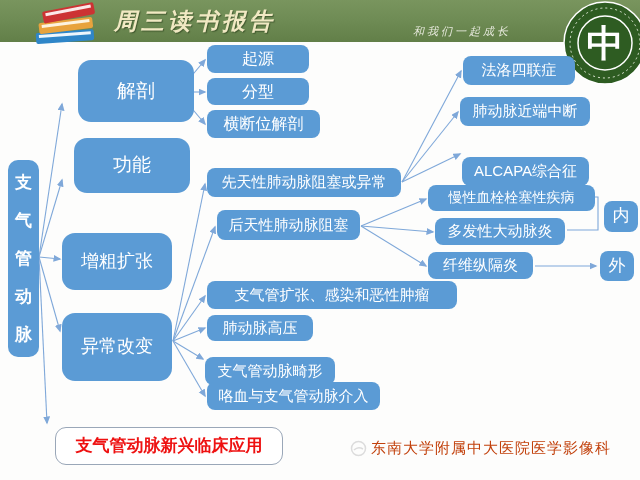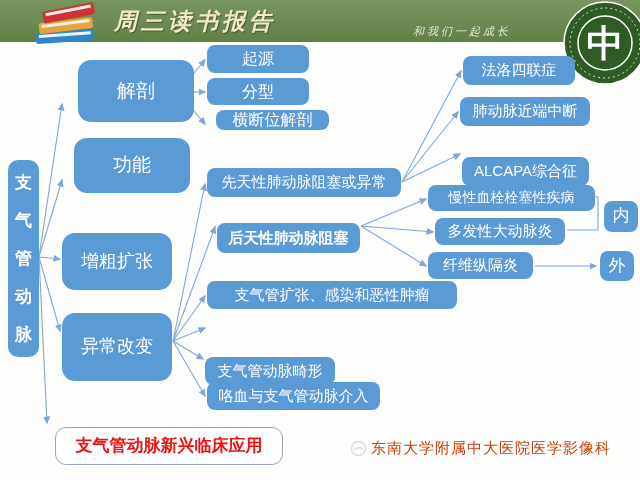--- a/index.html
+++ b/index.html
@@ -26,23 +26,23 @@
   .lv1{border-radius:13px;font-size:19px;}
   #nd-root{left:8px;top:160px;width:31px;height:197px;border-radius:10px;
         font-size:17px;font-weight:bold;}
   #nd-root .vtxt{width:18px;word-break:break-all;line-height:38px;text-align:center;}
   #nd-anatomy{left:62px;top:60px;width:116px;height:62px;margin-left:16px;}
   #nd-function{left:62px;top:138px;width:116px;height:55px;margin-left:12px;}
   #nd-dilation{left:62px;top:233px;width:110px;height:57px;font-size:18px;}
   #nd-abnormal{left:62px;top:313px;width:110px;height:68px;font-size:18px;}
   #nd-origin{left:207px;top:45px;width:102px;height:28px;font-size:16px;}
   #nd-classification{left:207px;top:78px;width:102px;height:27px;font-size:16px;}
-  #nd-axial{left:216px;top:110px;width:113px;height:20px;font-size:16px;}
+  #nd-axial{left:207px;top:110px;width:113px;height:28px;font-size:16px;}
   #nd-congenital{left:207px;top:168px;width:194px;height:29px;font-size:15px;}
-  #nd-acquired{left:217px;top:223px;width:143px;height:30px;font-size:15px;font-weight:bold;}
+  #nd-acquired{left:217px;top:210px;width:143px;height:30px;font-size:15px;}
   #nd-bronchiectasis{left:207px;top:281px;width:250px;height:28px;font-size:15px;}
   #nd-pah{left:207px;top:315px;width:106px;height:26px;font-size:15px;}
   #nd-malformation{left:205px;top:345px;width:130px;height:28px;font-size:15px;margin-top:12px;}
   #nd-hemoptysis{left:207px;top:382px;width:173px;height:28px;font-size:15px;}
   #nd-fallot{left:463px;top:56px;width:112px;height:29px;font-size:15px;}
   #nd-interruption{left:460px;top:97px;width:130px;height:29px;font-size:15px;}
   #nd-alcapa{left:462px;top:139px;width:127px;height:29px;font-size:15px;margin-top:18px;}
   #nd-cteph{left:428px;top:185px;width:167px;height:26px;font-size:14px;}
   #nd-takayasu{left:435px;top:218px;width:130px;height:27px;font-size:15px;}
   #nd-fibrosing{left:428px;top:252px;width:105px;height:27px;font-size:15px;}
@@ -151,20 +151,21 @@
   <div class="node" id="nd-interruption">肺动脉近端中断</div>
   <div class="node" id="nd-alcapa">ALCAPA综合征</div>
 
   <div class="node" id="nd-cteph">慢性血栓栓塞性疾病</div>
   <div class="node" id="nd-takayasu">多发性大动脉炎</div>
   <div class="node" id="nd-fibrosing">纤维纵隔炎</div>
   <div class="node" id="nd-intra">内</div>
   <div class="node" id="nd-extra">外</div>
 
   <div class="node" id="nd-bronchiectasis">支气管扩张、感染和恶性肿瘤</div>
+  <div class="node" id="nd-pah">肺动脉高压</div>
   <div class="node" id="nd-malformation">支气管动脉畸形</div>
   <div class="node" id="nd-hemoptysis">咯血与支气管动脉介入</div>
 
   <div class="node" id="nd-clinical">支气管动脉新兴临床应用</div>
 
   <div class="watermark">
     <svg width="17" height="17" viewBox="0 0 17 17">
       <circle cx="8.5" cy="8.5" r="7" fill="none" stroke="#dcdcdc" stroke-width="1.5"></circle>
       <path d="M4,10 Q8,6 13,9" fill="none" stroke="#dcdcdc" stroke-width="1.5"></path>
     </svg>

